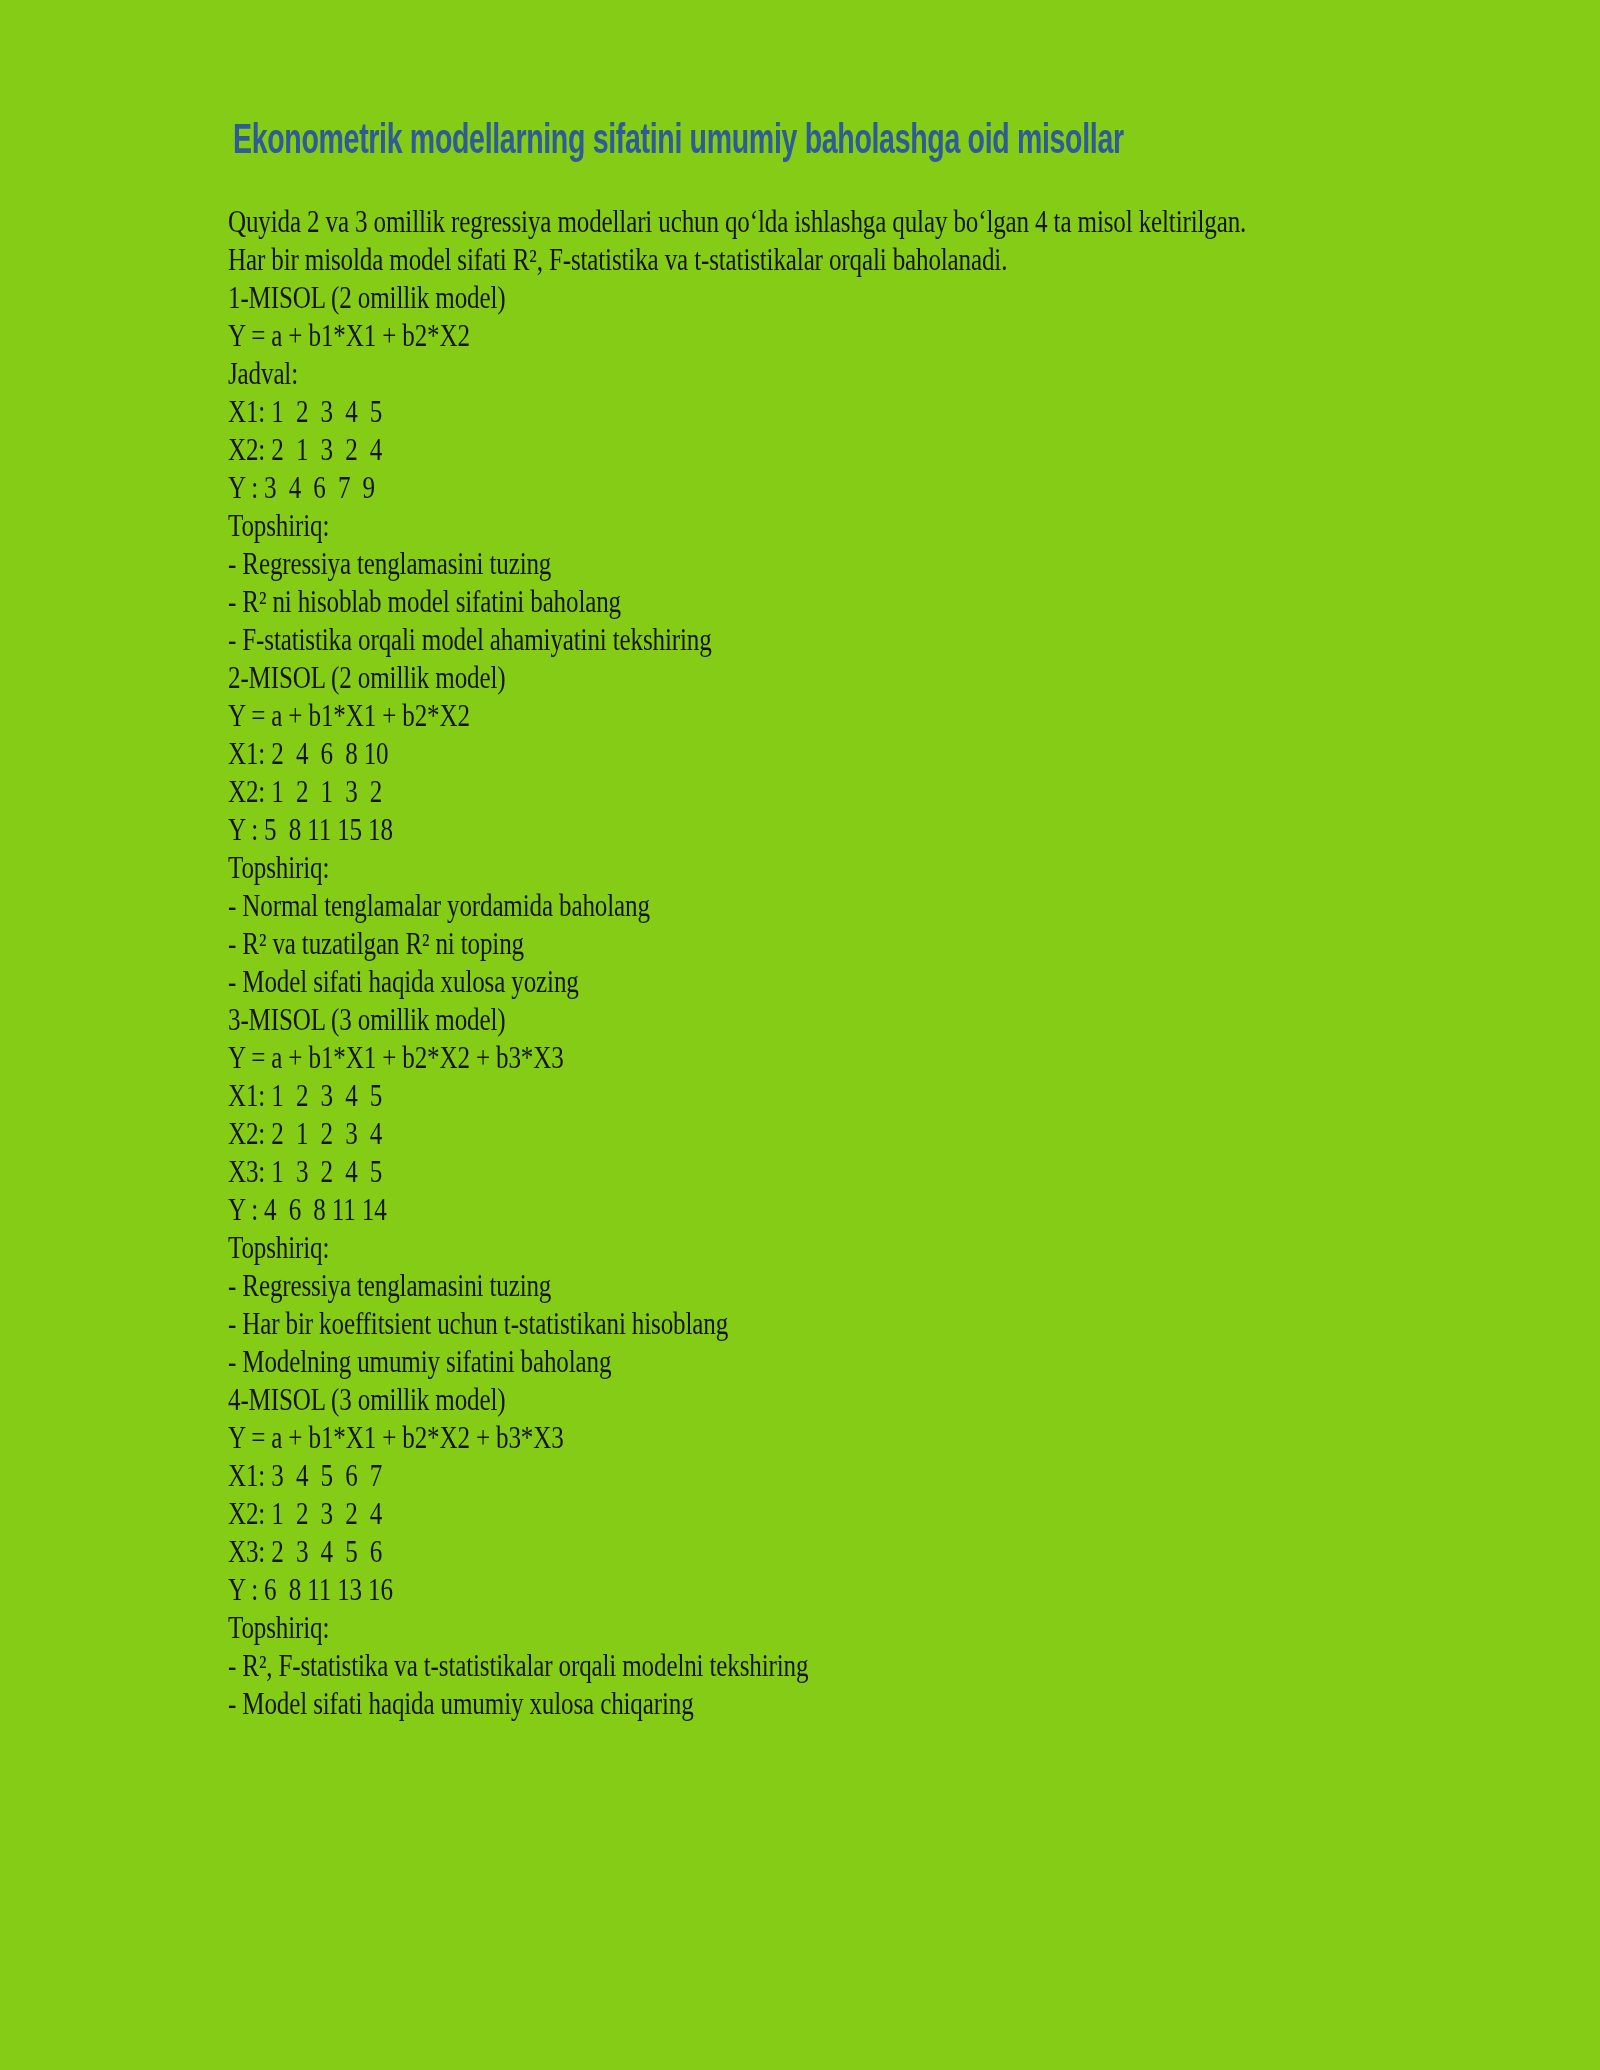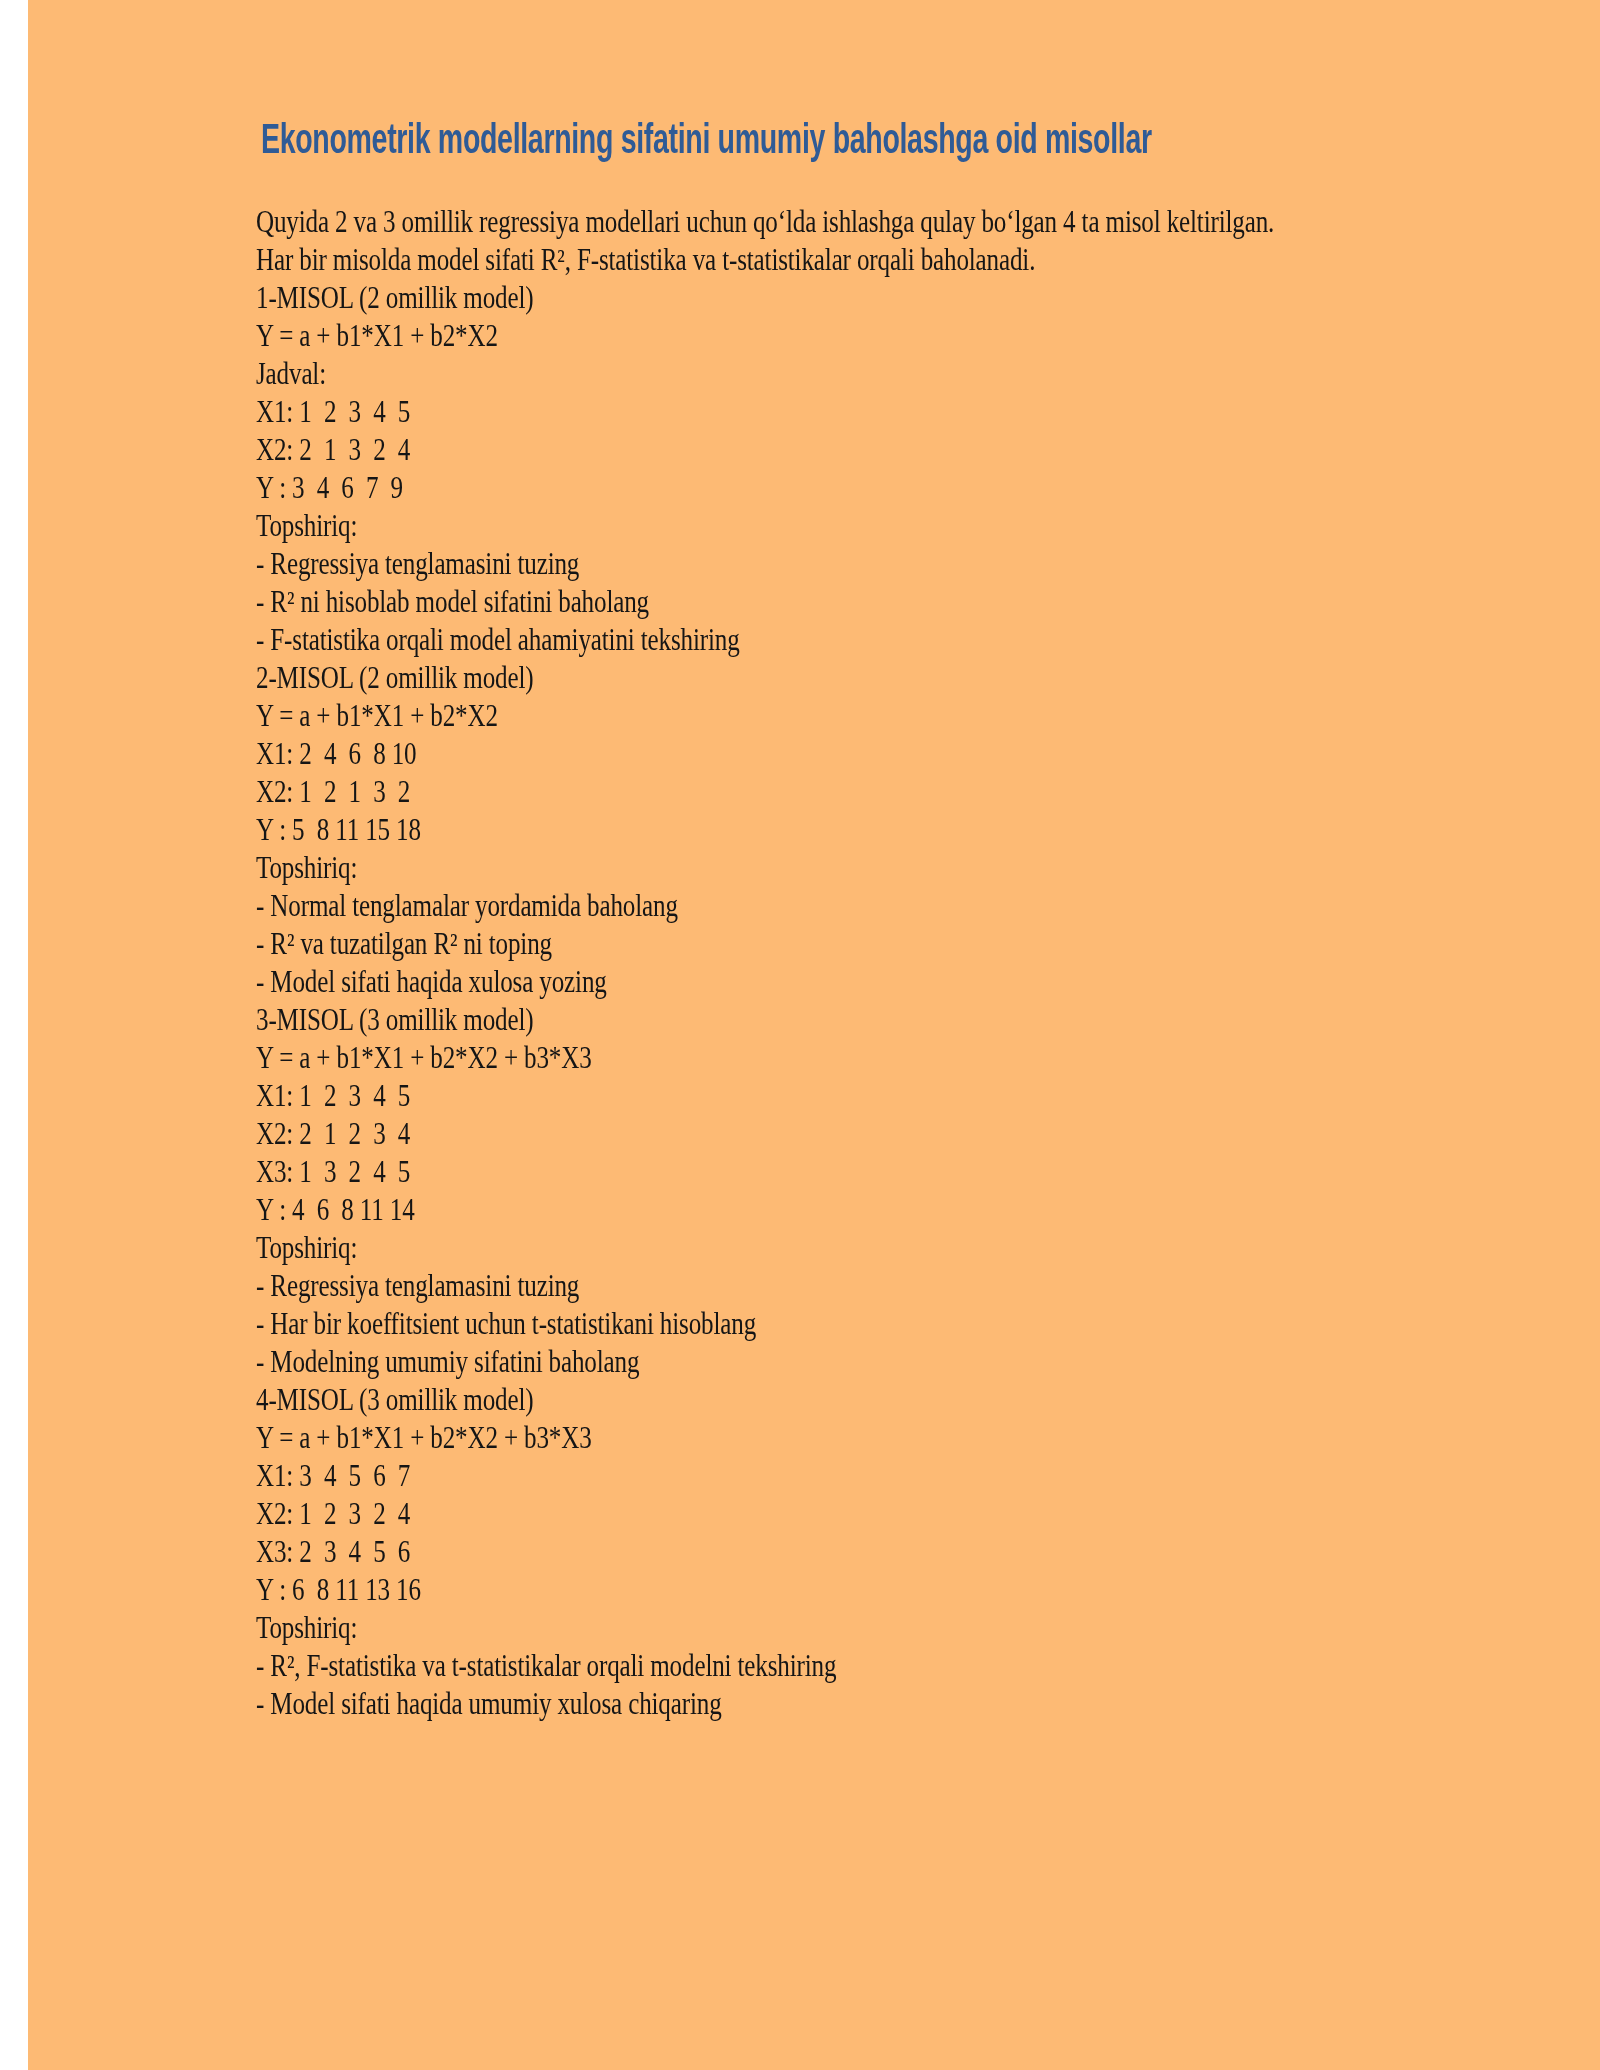--- a/index.html
+++ b/index.html
@@ -8,22 +8,21 @@
     height: 2070px;
     background: #ffffff;
     position: relative;
     font-family: "Liberation Serif", serif;
     color: #151515;
     overflow: hidden;
   }
   .page {
     position: absolute;
     inset: 0;
-    background: #fdba74;
-    margin-left: 28px;
+    background: #84cc16;
   }
   .doc-title {
     position: absolute;
     left: 233px;
     top: 116px;
     margin: 0;
     font-family: "Liberation Sans", sans-serif;
     font-weight: 700;
     font-size: 42px;
     line-height: 46px;

